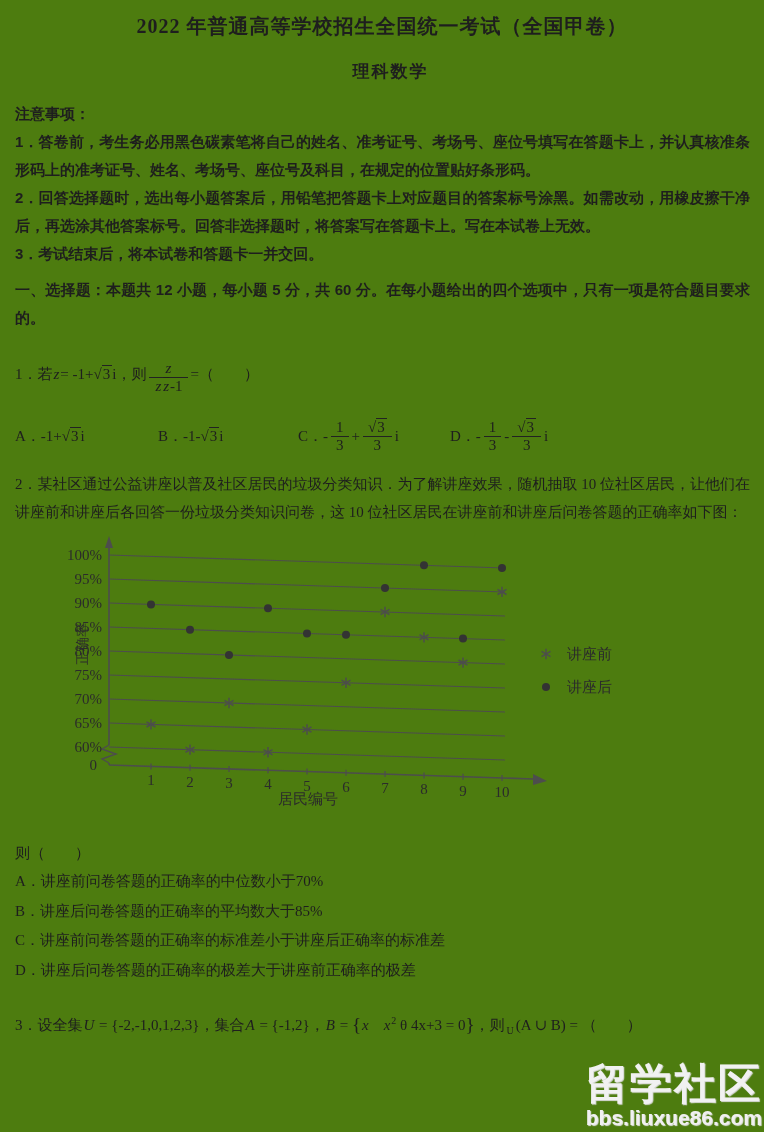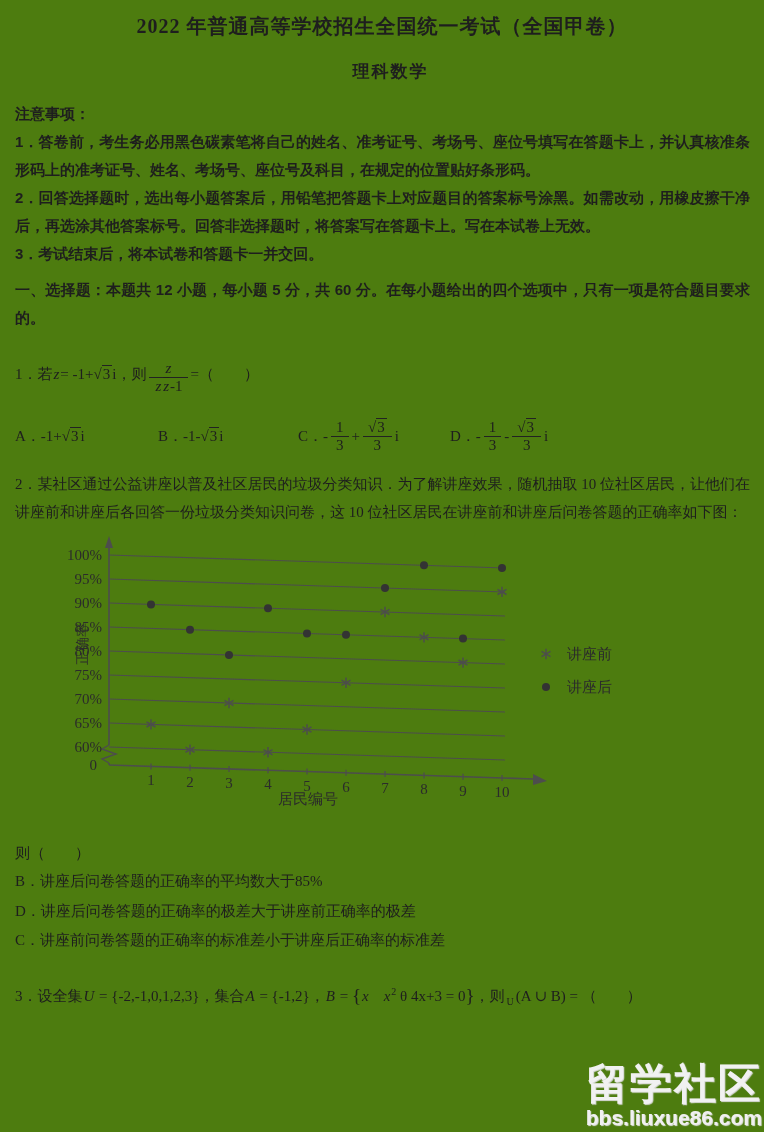--- a/index.html
+++ b/index.html
@@ -203,23 +203,24 @@
           <line x1="493" y1="116.8" x2="493" y2="127.2" stroke="#4d4d4d" stroke-width="1.5"></line>
           <line x1="488.5" y1="119.4" x2="497.5" y2="124.6" stroke="#4d4d4d" stroke-width="1.5"></line>
           <line x1="488.5" y1="124.6" x2="497.5" y2="119.4" stroke="#4d4d4d" stroke-width="1.5"></line>
           <text x="514" y="127" text-anchor="start" font-size="15" fill="#2b2b2b" font-family="&quot;Liberation Serif&quot;,&quot;DejaVu Serif&quot;,serif">讲座前</text>
           <circle cx="493" cy="155" r="4" fill="#333333"></circle>
           <text x="514" y="160" text-anchor="start" font-size="15" fill="#2b2b2b" font-family="&quot;Liberation Serif&quot;,&quot;DejaVu Serif&quot;,serif">讲座后</text>
         </svg>
     </div>
 
     <p class="q2then">则（　　）</p>
+    <p class="q2opt">A．讲座前问卷答题的正确率的中位数小于70%</p>
     <p class="q2opt">B．讲座后问卷答题的正确率的平均数大于85%</p>
+    <p class="q2opt">C．讲座前问卷答题的正确率的标准差小于讲座后正确率的标准差</p>
     <p class="q2opt">D．讲座后问卷答题的正确率的极差大于讲座前正确率的极差</p>
-    <p class="q2opt">C．讲座前问卷答题的正确率的标准差小于讲座后正确率的标准差</p>
 
     <p class="q3">
       <span>3．设全集</span><i class="v">U</i><span> = {-2,-1,0,1,2,3}，集合</span><i class="v">A</i><span> = {-1,2}，</span><i class="v">B</i><span> = </span><span class="brace">{</span><i class="v">x　x</i><sup class="s2">2</sup><span> θ 4x+3 = 0</span><span class="brace">}</span><span>，则</span><sub class="cu">U</sub><span>(A ∪ B) = （　　）</span>
     </p>
   </div>
 
   <div class="watermark">
     <div class="wm1">留学社区</div>
     <div class="wm2">bbs.liuxue86.com</div>
   </div>

